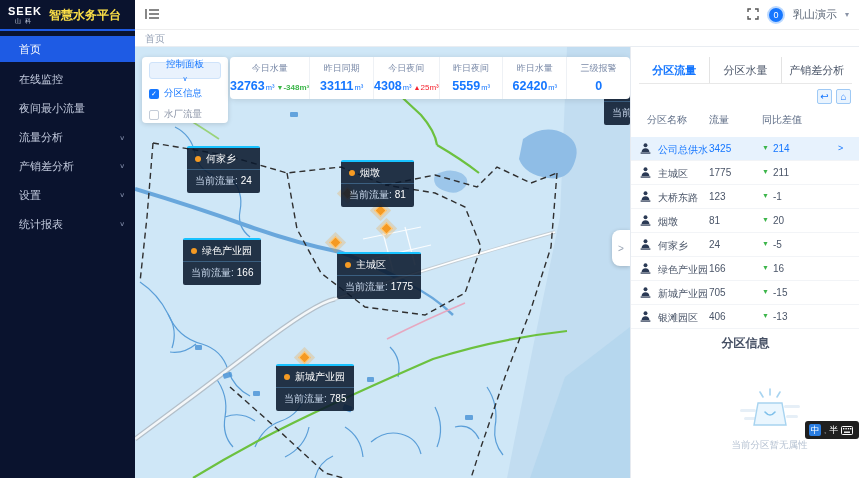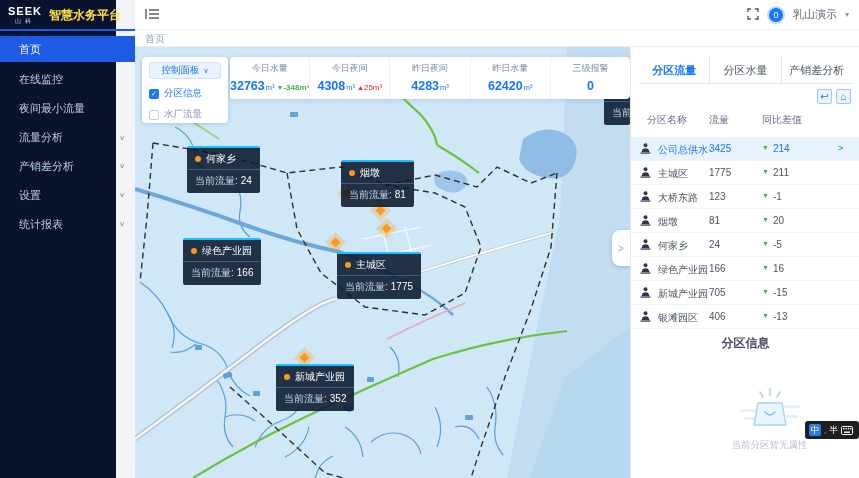--- a/index.html
+++ b/index.html
@@ -1,20 +1,20 @@
 <!DOCTYPE html>
 <html><head>
 <meta charset="utf-8">
 <style>
   html,body{margin:0;padding:0;background:#e6ebf2;}
   *{box-sizing:border-box;font-family:"Liberation Sans","DejaVu Sans",sans-serif;}
   .app{position:relative;width:859px;height:478px;overflow:hidden;background:#f2f4f8;}
 
   
-  .sidebar{position:absolute;left:0;top:0;width:116px;height:478px;background:#0a132e;}
+  .sidebar{position:absolute;left:0;top:0;width:135px;height:478px;background:#0a132e;}
   .logo{display:flex;align-items:center;gap:7px;padding:6px 8px;height:30px;}
   .logo-mark{display:flex;flex-direction:column;align-items:center;line-height:1;}
   .logo-seek{color:#fff;font-weight:bold;font-size:11px;letter-spacing:1px;}
   .logo-shan{color:#cfd8ea;font-size:6px;letter-spacing:4px;margin-top:1px;}
   .logo-title{color:#fde047;font-size:12px;font-weight:bold;white-space:nowrap;}
   .sidebar-topline{position:absolute;left:0;top:29px;width:135px;height:2px;background:#1e5be4;}
   .menu{position:absolute;top:36px;left:0;width:135px;}
   .menu-item{height:29px;line-height:29px;padding:0 10px 0 19px;color:#c2cadd;font-size:11px;
     display:flex;justify-content:space-between;align-items:center;cursor:pointer;white-space:nowrap;}
   .menu-item.active{background:#1e5be4;color:#fff;height:26px;line-height:26px;margin-bottom:3px;}
@@ -43,21 +43,21 @@
     border-radius:2px;color:#fff;z-index:5;}
   .tt-head{display:flex;align-items:center;gap:5px;padding:4px 8px 3px 8px;font-size:10px;
     border-bottom:1px solid rgba(90,150,200,.45);white-space:nowrap;}
   .tt-dot{width:6px;height:6px;border-radius:50%;background:#f59a23;flex:0 0 auto;}
   .tt-body{padding:4px 8px 5px 8px;font-size:10px;color:#c7d6ea;white-space:nowrap;}
   .tt-body .tt-val{color:#fff;margin-left:3px;}
 
   .layer-panel{position:absolute;left:7px;top:10px;width:86px;height:66px;background:#fff;border-radius:4px;
     box-shadow:0 1px 5px rgba(0,0,0,.15);padding:5px 7px;z-index:6;}
   .layer-btn{background:#e9f2fd;border:1px solid #cfe3fa;border-radius:3px;color:#1677ff;font-size:9.5px;
-    height:17px;width:72px;display:flex;align-items:center;justify-content:center;gap:4px;cursor:pointer;}
+    height:17px;width:72px;display:flex;align-items:center;justify-content:center;gap:4px;cursor:pointer;flex-direction:column;}
   .layer-row{display:flex;align-items:center;gap:5px;margin-top:8px;font-size:9.5px;cursor:pointer;}
   .cb{width:10px;height:10px;border-radius:2px;flex:0 0 auto;display:flex;align-items:center;justify-content:center;}
   .cb.on{background:#1677ff;color:#fff;font-size:7px;}
   .cb.off{border:1px solid #c4ccd8;background:#fff;}
   .layer-row .lbl-on{color:#1677ff;}
   .layer-row .lbl-off{color:#8a93a6;}
 
   .statsbar{position:absolute;left:95px;top:10px;width:400px;height:42px;background:#fff;border-radius:4px;
     box-shadow:0 1px 6px rgba(0,0,0,.12);display:flex;z-index:6;}
   .stat{flex:1;padding-top:5px;text-align:center;border-right:1px solid #eef1f5;}
@@ -283,21 +283,21 @@
             <span class="tt-dot"></span>
             <span>主城区</span>
           </div>
         <div class="tt-body"><span>当前流量:</span><span class="tt-val">1775</span></div>
       </div>
       <div class="tooltip" style="left:141px;top:317px;">
         <div class="tt-head">
             <span class="tt-dot"></span>
             <span>新城产业园</span>
           </div>
-        <div class="tt-body"><span>当前流量:</span><span class="tt-val">352</span></div>
+        <div class="tt-body"><span>当前流量:</span><span class="tt-val">785</span></div>
       </div>
 
       <div class="tooltip" style="left:469px;top:39px;width:26px;overflow:hidden;">
         <div class="tt-head">
             <span class="tt-dot"></span>
           </div>
         <div class="tt-body"><span>当前流量:</span></div>
       </div>
 
       <div class="layer-panel">
@@ -314,26 +314,30 @@
           <span class="lbl-off">水厂流量</span>
         </div>
       </div>
 
       <div class="statsbar">
         <div class="stat">
           <div class="stat-label">今日水量</div>
           <div class="stat-value"><span>32763</span><span class="unit">m³</span><span class="delta-dn">▼</span><span class="delta-txt-dn">-348m³</span></div>
         </div>
         <div class="stat">
+          <div class="stat-label">昨日同期</div>
+          <div class="stat-value"><span>33111</span><span class="unit">m³</span></div>
+        </div>
+        <div class="stat">
           <div class="stat-label">今日夜间</div>
           <div class="stat-value"><span>4308</span><span class="unit">m³</span><span class="delta-up">▲</span><span class="delta-txt-up">25m³</span></div>
         </div>
         <div class="stat">
           <div class="stat-label">昨日夜间</div>
-          <div class="stat-value"><span>4283</span><span class="unit">m³</span></div>
+          <div class="stat-value"><span>5559</span><span class="unit">m³</span></div>
         </div>
         <div class="stat">
           <div class="stat-label">昨日水量</div>
           <div class="stat-value"><span>62420</span><span class="unit">m³</span></div>
         </div>
         <div class="stat">
           <div class="stat-label">三级报警</div>
           <div class="stat-value"><span>0</span></div>
         </div>
       </div>

